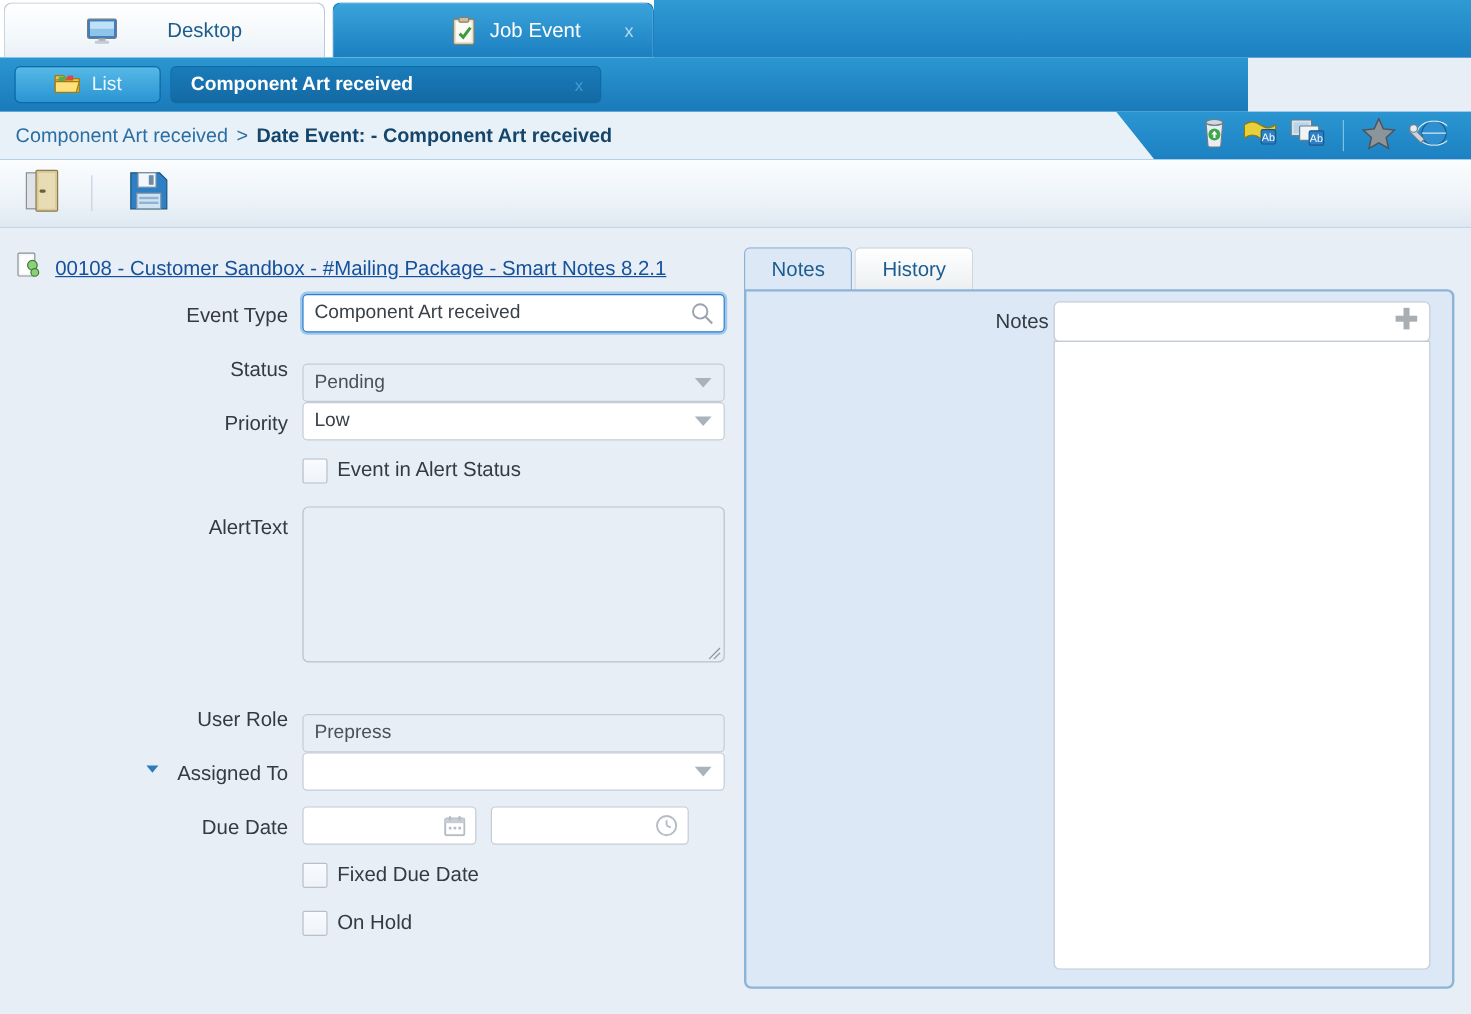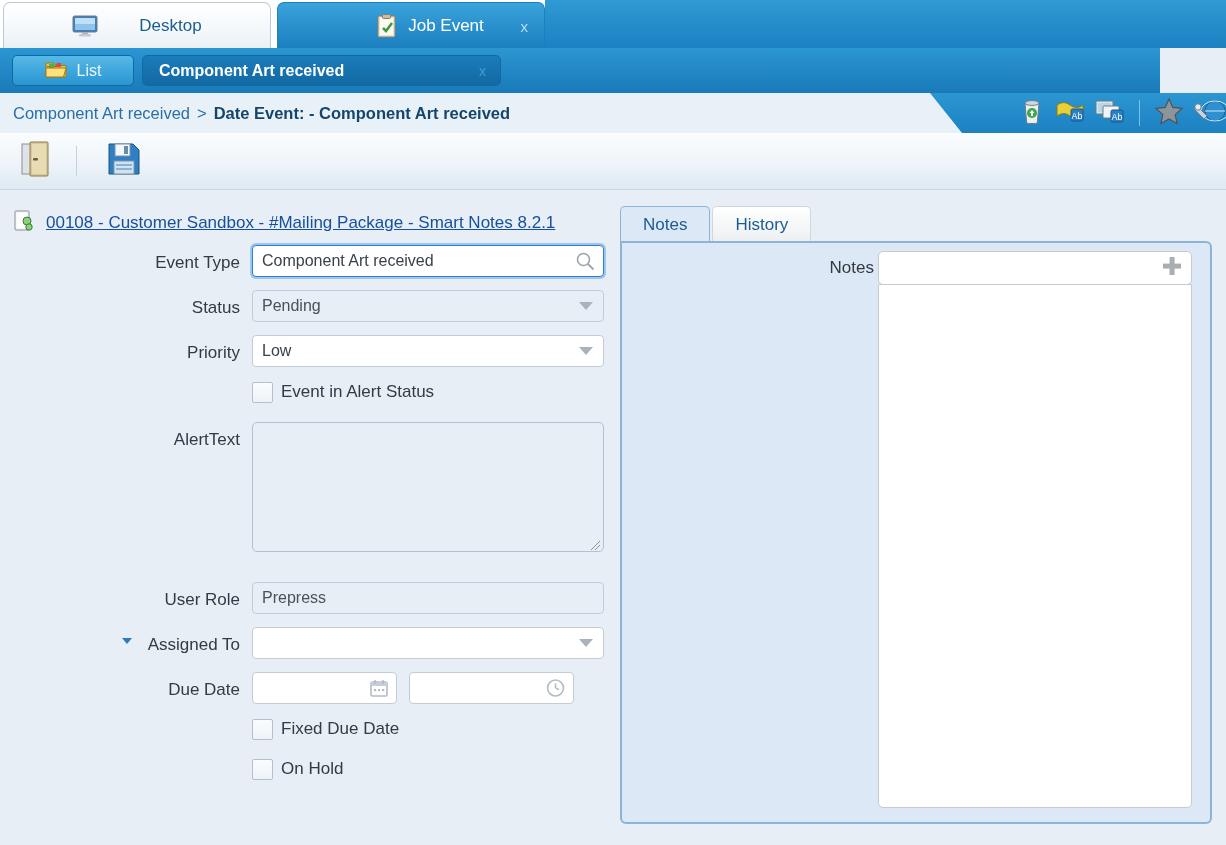--- a/index.html
+++ b/index.html
@@ -48,21 +48,21 @@
     position: absolute; right: 16px; top: 50%; transform: translateY(-50%);
     font-size: 15px; color: #b5ddf4;
   }
   .tabstrip-right {
     position: absolute; left: 545px; top: 0; right: 0; height: 48px;
     background: linear-gradient(to bottom, #2f9ad4 0%, #1c80c1 100%);
   }
 
   
   .bluebar {
-    position: absolute; left: 0; top: 48px; width: 1160px; height: 45px;
+    position: absolute; left: 0; top: 48px; width: 1040px; height: 45px;
     background: linear-gradient(to bottom, #2b96d2 0%, #1a7ab9 100%);
   }
   .btn-list {
     position: absolute; left: 12px; top: 7px; width: 122px; height: 31px;
     border-radius: 5px;
     background: linear-gradient(to bottom, #56b9e6 0%, #2a95d3 100%);
     border: 1px solid #0d6ba6;
     color: #eaf6ff; font-size: 16px;
     display: flex; align-items: center; justify-content: center;
     cursor: pointer;
@@ -94,21 +94,21 @@
   .crumb-panel {
     position: absolute; left: 0; top: 0; width: 962px; height: 40px;
     background: #e9f1f8;
     clip-path: polygon(0 0, 930px 0, 962px 40px, 0 40px);
     display: flex; align-items: center; padding-left: 13px;
     font-size: 16.5px; color: #2a6ea3;
   }
   .crumb-sep { margin: 0 7px; color: #2a6ea3; }
   .crumb-current { font-weight: bold; color: #14456b; }
   .crumb-icons {
-    position: absolute; right: 0; top: 0; height: 40px;
+    position: absolute; right: 20px; top: 0; height: 40px;
     display: flex; align-items: center; gap: 10px;
   }
   .crumb-icons .vsep { width: 1px; height: 26px; background: #7cc0e4; margin: 0 4px; }
 
   
   .toolbar {
     position: absolute; left: 0; top: 133px; width: 1226px; height: 57px;
     background: linear-gradient(to bottom, #fbfdfe 0%, #eef4f9 55%, #dfe9f2 100%);
     border-bottom: 1px solid #c5d5e3;
     display: flex; align-items: center;
@@ -151,21 +151,21 @@
   .txt {
     width: 352px; height: 32px; border: 1px solid #c3ccd5; border-radius: 4px;
     background: #ffffff; font-size: 16px; color: #3a4149;
     padding: 0 30px 0 9px; font-family: "Liberation Sans", sans-serif;
     display: flex; align-items: center;
   }
   .txt.focused {
     border: 1px solid #2d7fd0;
     box-shadow: 0 0 0 2px rgba(66,150,226,0.45);
   }
-  .txt.disabled { background: #e8eef6; color: #4a5159; }
+  .txt.disabled { background: #e8eef6; color: #4a5159; margin-top: 13px; }
   .ctl-wrap { position: relative; width: 352px; }
   .ctl-icon {
     position: absolute; right: 9px; top: 50%; transform: translateY(-50%);
     pointer-events: none; display: flex;
   }
   .caret {
     position: absolute; right: 11px; top: 50%; transform: translateY(-50%);
     width: 0; height: 0; border-left: 7px solid transparent;
     border-right: 7px solid transparent; border-top: 8px solid #a9b3bd;
   }

